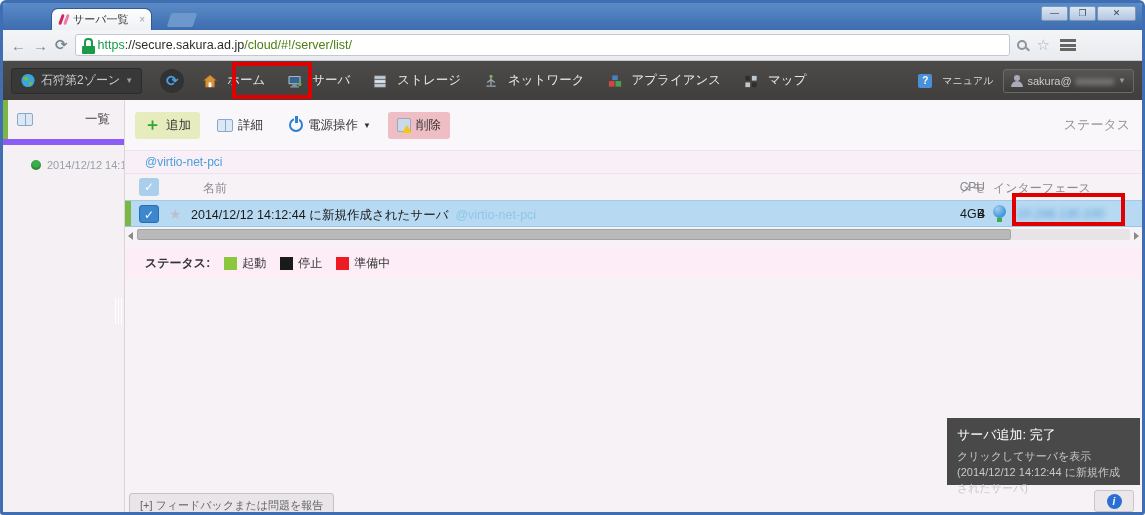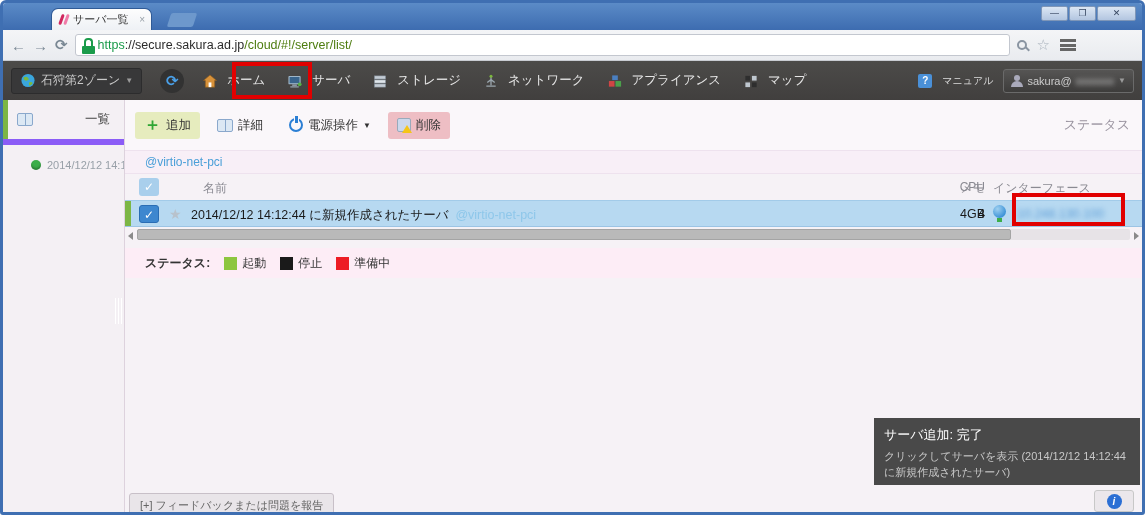--- a/index.html
+++ b/index.html
@@ -138,21 +138,21 @@
   .status-row { height:30px; margin-top:6px; background:#fdedf6; display:flex; align-items:center;
                 padding-left:20px; gap:14px; font-size:12px; color:#333; }
   .status-label { font-weight:bold; }
   .status-item { display:flex; align-items:center; gap:5px; }
   .status-swatch { width:13px; height:13px; }
 
   .feedback-btn { position:absolute; left:4px; top:393px; height:22px; background:#e9e5e9;
                   border:1px solid #c8c0c8; border-radius:3px 3px 0 0; font-size:11px; color:#666;
                   padding:4px 10px; white-space:nowrap; }
 
-  .toast { position:absolute; right:2px; top:318px; width:266px; height:67px; background:rgba(66,66,66,0.96);
+  .toast { position:absolute; right:2px; top:318px; width:193px; height:67px; background:rgba(66,66,66,0.96);
            color:#fff; padding:8px 10px; }
   .toast-title { font-size:13px; margin-bottom:5px; }
   .toast-body { font-size:11px; color:#c8c8c8; line-height:1.45; }
 
   .info-btn { position:absolute; right:8px; top:390px; width:40px; height:22px; background:#ebe7eb;
               border:1px solid #c8c8c8; border-radius:3px; display:flex; align-items:center; justify-content:center; }
   .info-glyph { width:15px; height:15px; border-radius:50%; background:#2b6fd4; color:#fff; font-size:10px;
                 font-weight:bold; font-style:italic; text-align:center; line-height:15px; }
 
   .annotation { position:absolute; border:4px solid #e10000; pointer-events:none; }

